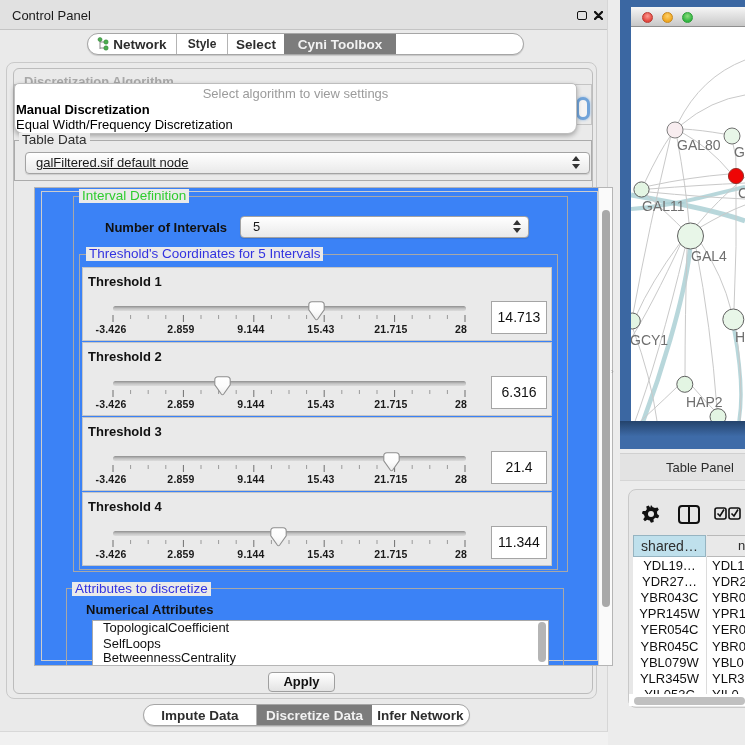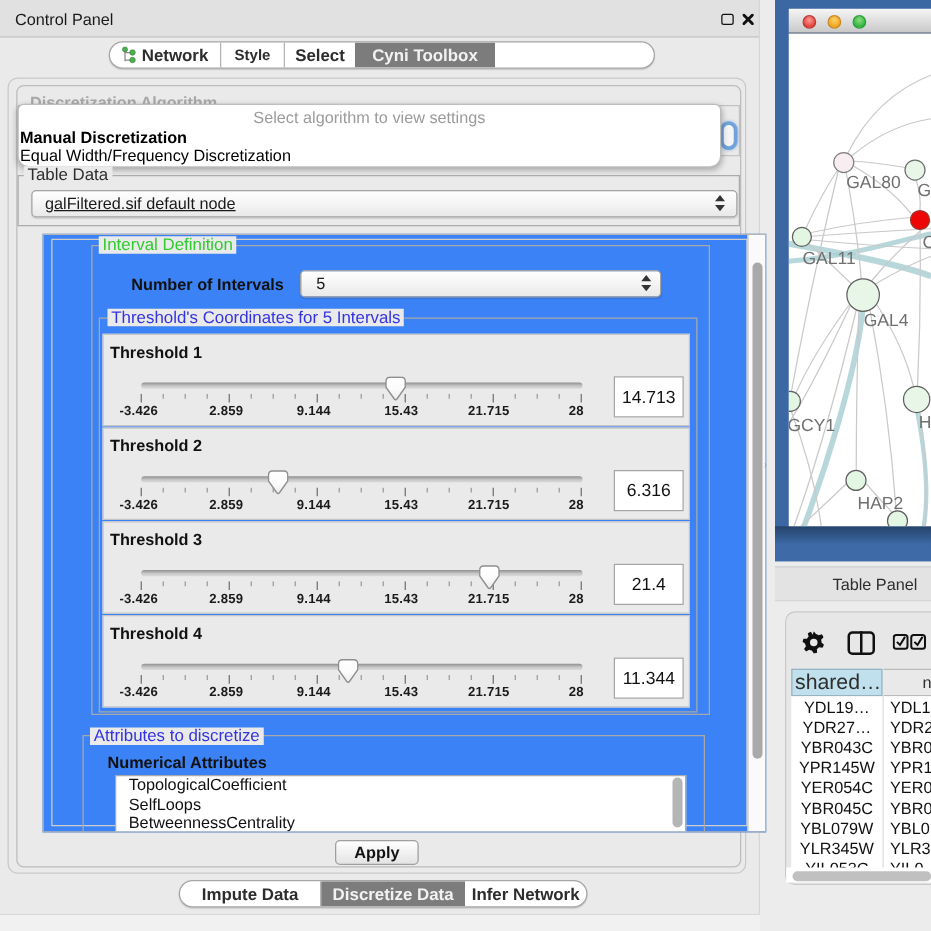--- a/index.html
+++ b/index.html
@@ -363,21 +363,21 @@
 </svg>
 <div class="abs" style="left:678px;top:505px;width:22px;height:19px;border:2.5px solid #111;border-radius:4px;"></div>
 <div class="abs" style="left:687.5px;top:505px;width:2.5px;height:19px;background:#111;"></div>
 <svg class="abs" style="left:714px;top:507px;" width="27" height="13" viewBox="0 0 27 13">
   <rect x="1" y="1" width="11" height="11" rx="2" fill="none" stroke="#111" stroke-width="1.6"></rect>
   <path d="M3.5 6.5 L6 9 L10 2.5" fill="none" stroke="#111" stroke-width="1.6"></path>
   <rect x="15" y="1" width="11" height="11" rx="2" fill="none" stroke="#111" stroke-width="1.6"></rect>
   <path d="M17.5 6.5 L20 9 L24 2.5" fill="none" stroke="#111" stroke-width="1.6"></path>
 </svg>
 
-<div class="abs" style="left:633px;top:535px;width:73px;height:22px;background:#bfe0ec;border:1px solid #96b4c1;font-size:17px;color:#2d2d2d;text-align:right;line-height:20px;">shared…</div>
+<div class="abs" style="left:633px;top:535px;width:73px;height:22px;background:#bfe0ec;border:1px solid #96b4c1;font-size:14px;color:#2d2d2d;text-align:center;line-height:20px;">shared…</div>
 <div class="abs" style="left:707px;top:535px;width:50px;height:22px;background:#e9e9e9;border:1px solid #b9b9b9;border-left:none;font-size:13px;color:#2d2d2d;line-height:20px;padding-left:31px;">n</div>
 <div class="abs" style="left:633px;top:557px;width:112px;height:147px;background:#fff;"></div>
 <div class="abs" style="left:706px;top:557px;width:1px;height:147px;background:#dcdcdc;"></div>
 <div class="rowt" style="left:633px;top:557.5px;width:73px;text-align:center;">YDL19…</div>
 <div class="rowt" style="left:712px;top:557.5px;">YDL1</div>
 <div class="rowt" style="left:633px;top:573.7px;width:73px;text-align:center;">YDR27…</div>
 <div class="rowt" style="left:712px;top:573.7px;">YDR2</div>
 <div class="rowt" style="left:633px;top:589.9px;width:73px;text-align:center;">YBR043C</div>
 <div class="rowt" style="left:712px;top:589.9px;">YBR0</div>
 <div class="rowt" style="left:633px;top:606.1px;width:73px;text-align:center;">YPR145W</div>

